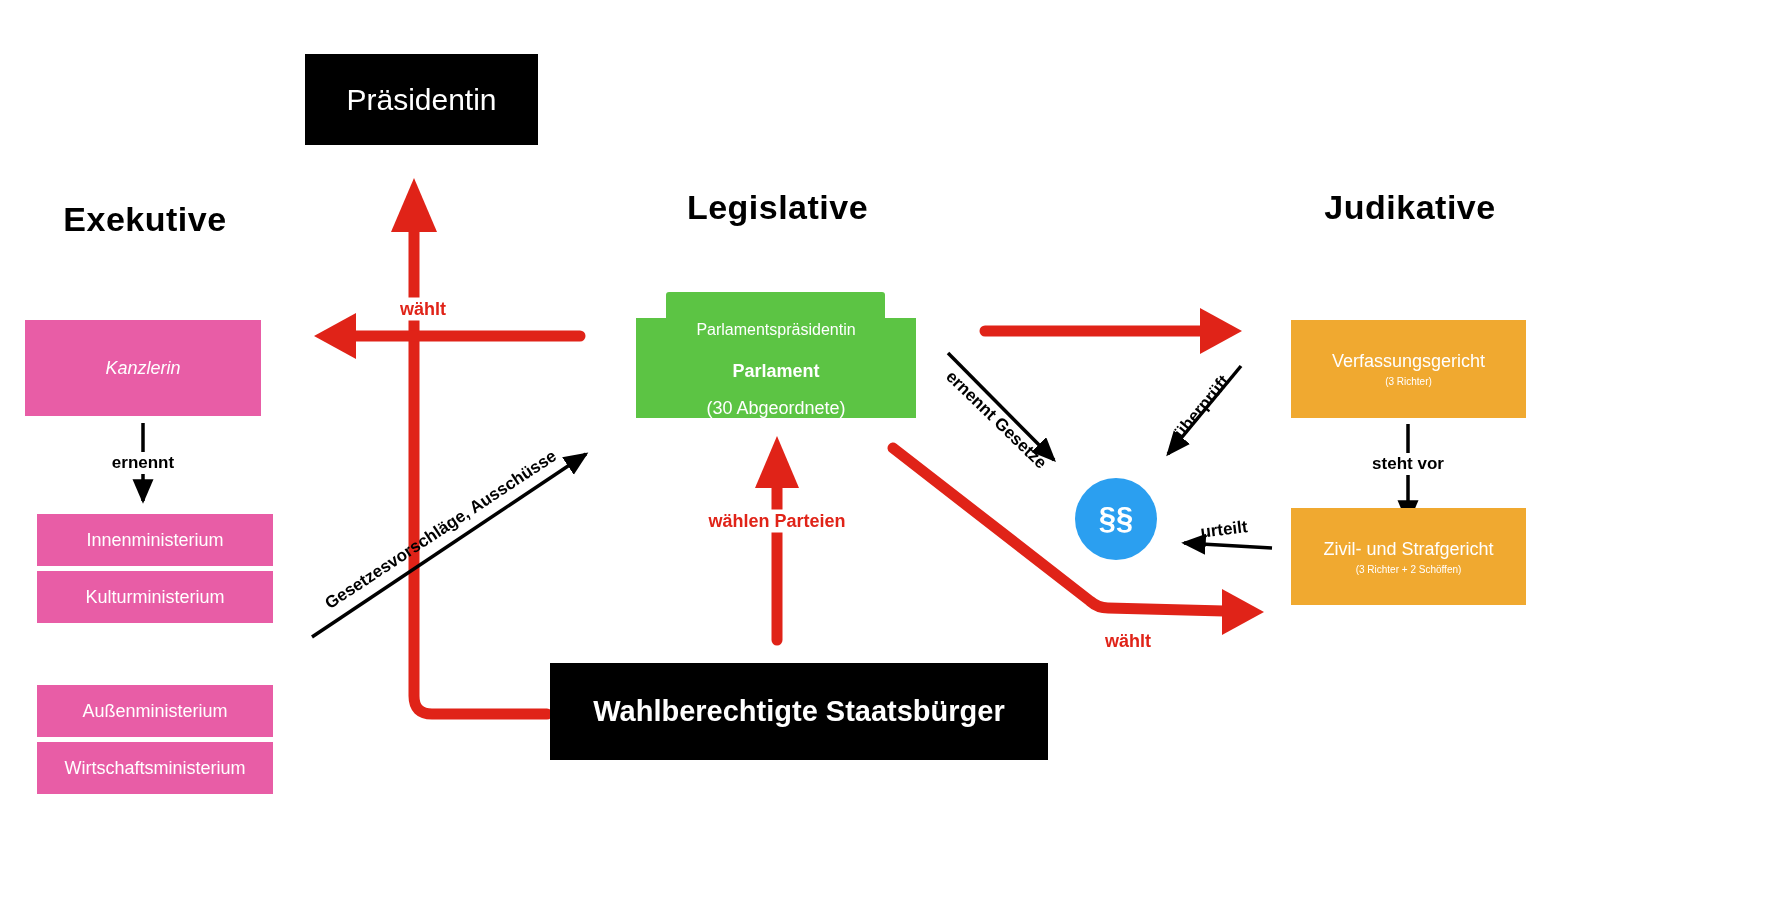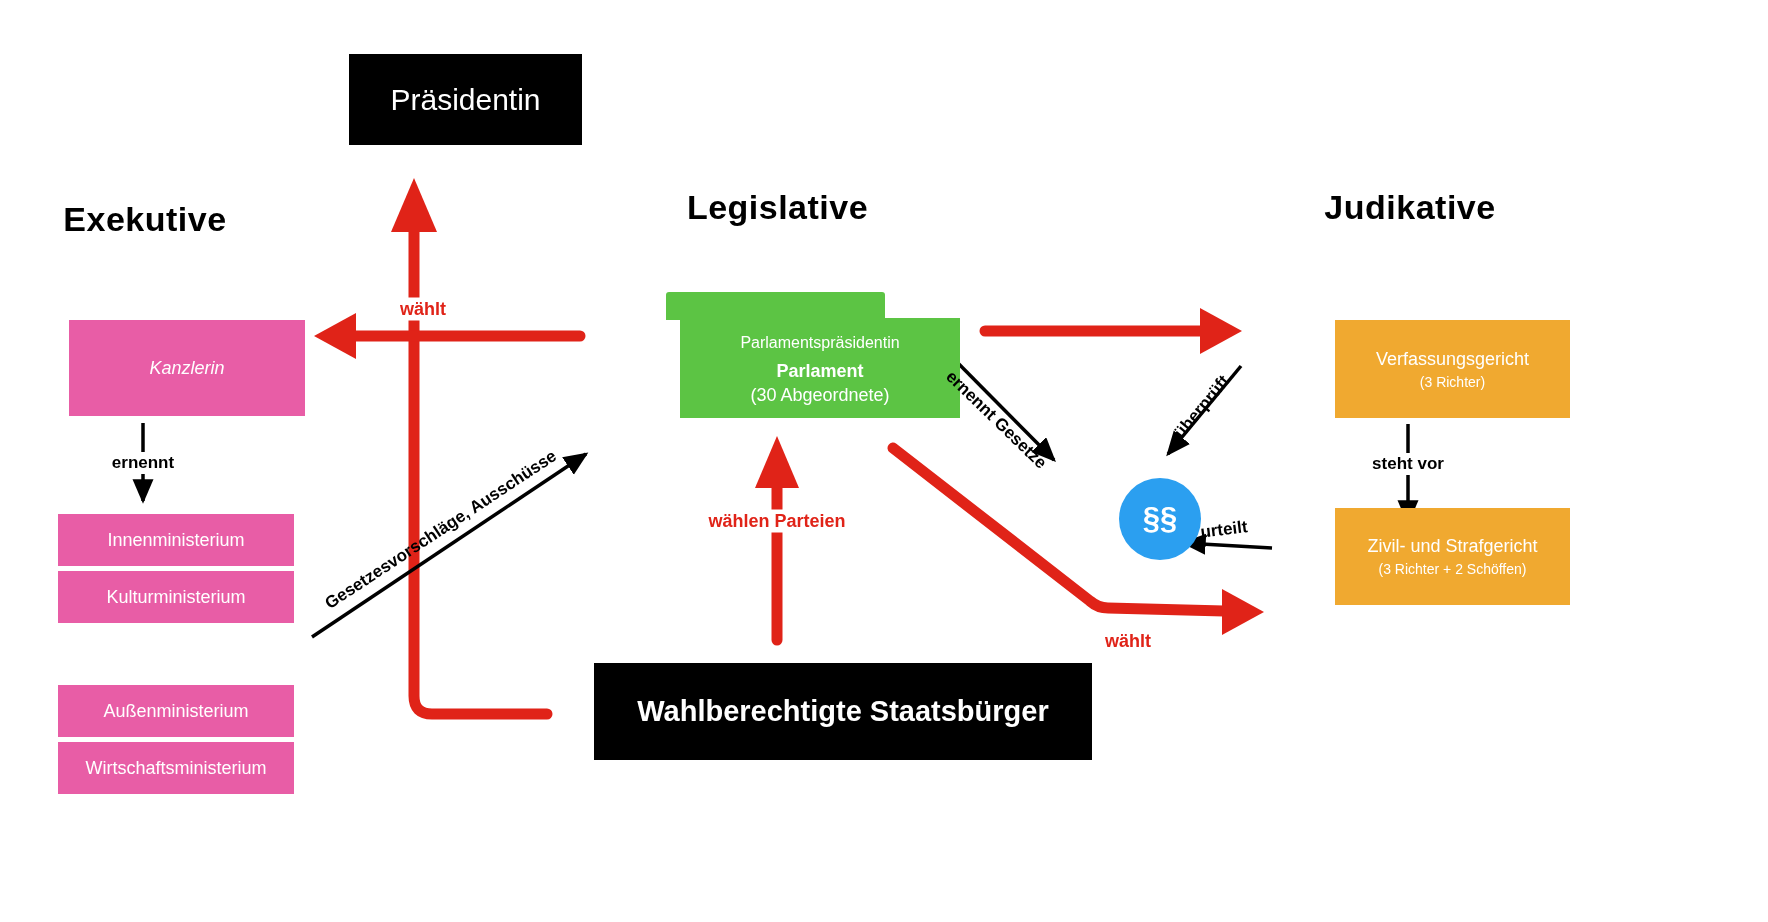--- a/index.html
+++ b/index.html
@@ -7,42 +7,42 @@
     --green:#5cc444;
     --orange:#f0a930;
     --blue:#2b9ff0;
     --red:#e02318;
     --black:#000000;
   }
   html,body{margin:0;padding:0;background:#ffffff;}
   body{font-family:"Liberation Sans","DejaVu Sans",sans-serif;}
   .canvas{position:relative;width:1768px;height:922px;background:#fff;overflow:hidden;}
   .arrows{position:absolute;left:0;top:0;width:1768px;height:922px;pointer-events:none;}
-  .box{position:absolute;display:flex;flex-direction:column;align-items:center;justify-content:center;color:#fff;text-align:right;box-sizing:border-box;margin-left:44px;}
+  .box{position:absolute;display:flex;flex-direction:column;align-items:center;justify-content:center;color:#fff;text-align:right;box-sizing:border-box;}
   .blackbox{background:var(--black);}
   .pinkbox{background:var(--pink);font-size:18px;}
   .orangebox{background:var(--orange);}
-  .greenbox{background:var(--green);}
+  .greenbox{background:var(--green);gap:13px;}
   .heading{position:absolute;font-weight:bold;font-size:34px;color:#000;text-align:center;letter-spacing:.5px;}
   .label{position:absolute;transform:translate(-50%,-50%);white-space:nowrap;font-weight:bold;font-size:17px;color:#000;}
   .label.red{color:var(--red);font-size:18px;}
   .label.bgwhite{background:#fff;padding:1px 5px;}
   .praesidentin{left:305px;top:54px;width:233px;height:91px;font-size:30px;font-weight:500;}
   .wahlberechtigte{left:550px;top:663px;width:498px;height:97px;font-size:29px;font-weight:bold;}
   .kanzlerin{left:25px;top:320px;width:236px;height:96px;font-style:italic;}
-  .ministry{left:14px;width:236px;height:52px;font-size:18px;}
+  .ministry{left:37px;width:236px;height:52px;font-size:18px;}
   .parl-tab{position:absolute;left:666px;top:292px;width:219px;height:28px;background:var(--green);border-radius:3px 3px 0 0;}
   .parl-main{left:636px;top:318px;width:280px;height:100px;padding-top:2px;}
   .parl-line1{font-size:16px;margin-top:2px;}
   .parl-title{font-size:18px;font-weight:bold;margin-top:9px;}
   .parl-sub{font-size:18px;margin-top:3px;}
   .verfassung{left:1291px;top:320px;width:235px;height:98px;}
   .zivil{left:1291px;top:508px;width:235px;height:97px;}
   .courttitle{font-size:18px;}
-  .courtsub{font-size:14px;margin-top:4px;}
+  .courtsub{font-size:10px;margin-top:4px;}
   .pcircle{left:1075px;top:478px;width:82px;height:82px;border-radius:50%;background:var(--blue);font-size:31px;font-weight:bold;}
 </style>
 </head>
 <body>
 
 <div class="canvas">
 
   <svg class="arrows" viewBox="0 0 1768 922" xmlns="http://www.w3.org/2000/svg">
     <defs>
       <marker id="mb" markerWidth="9" markerHeight="8" refX="6.2" refY="3" orient="auto" markerUnits="strokeWidth">

